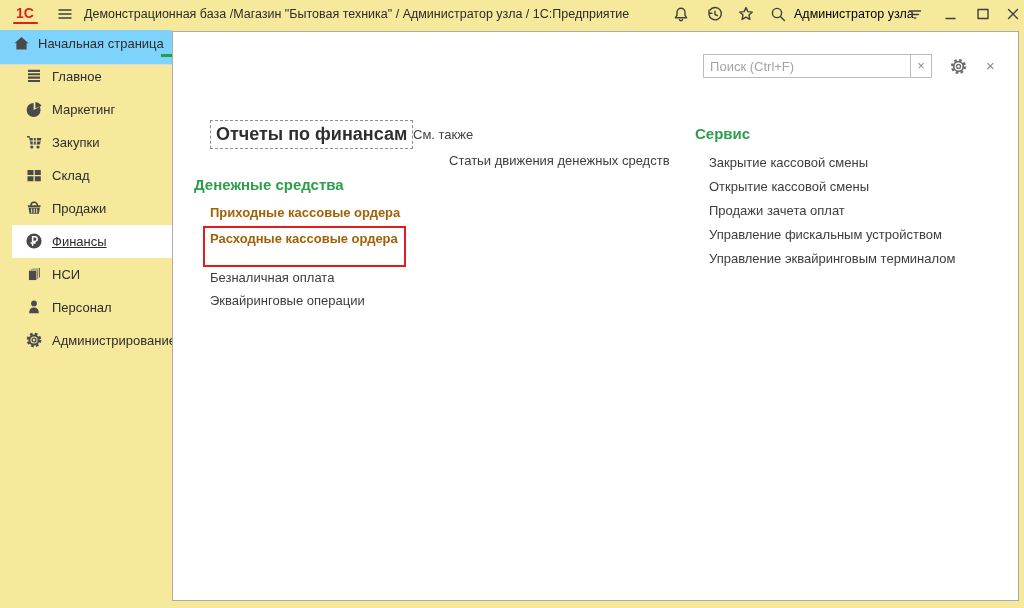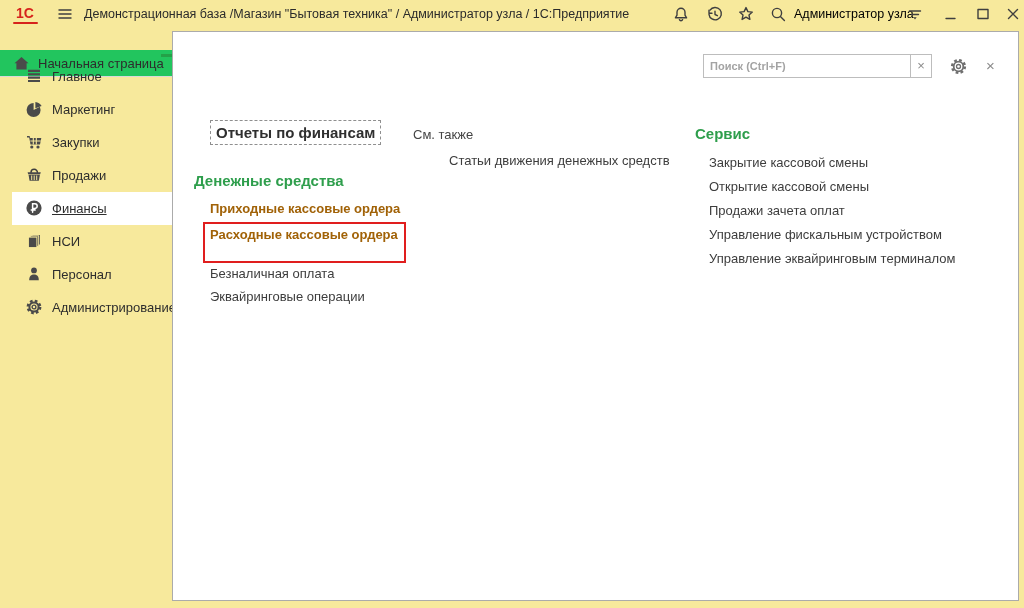--- a/index.html
+++ b/index.html
@@ -17,50 +17,50 @@
           color:#d6231c; font-weight:bold; font-size:14px; line-height:20px; text-align:center; }
   .logo::after { content:""; position:absolute; left:3px; right:2px; bottom:1px; height:2px; background:#d6231c; border-radius:2px; }
   .tb-icon { position:absolute; top:5px; width:18px; height:18px; }
   .tb-icon svg { display:block; }
   .hamburger { left:56px; }
   .tb-title { position:absolute; left:84px; top:7px; font-size:12.5px; color:#2b2b2b; white-space:nowrap; }
   .i-bell { left:672px; } .i-history { left:706px; } .i-star { left:737px; } .i-search { left:769px; }
   .tb-user { position:absolute; left:794px; top:7px; font-size:12.5px; color:#000000; }
   .i-settings { left:906px; } .i-min { left:942px; } .i-max { left:974px; } .i-close { left:1004px; }
   
-  .home-tab { position:absolute; left:0; top:30px; width:172px; height:27px; background:#22c55e;
-              border-bottom:1px solid #d9d9d9; cursor:default;margin-top:20px; }
+  .home-tab { position:absolute; left:0; top:30px; width:172px; height:35px; background:#7dd3fc;
+              border-bottom:1px solid #d9d9d9; cursor:default; }
   .home-tab .icon { position:absolute; left:13px; top:5px; }
   .home-tab .lbl { position:absolute; left:38px; top:6px; font-size:13px; color:#2d2d2d; }
   .active-dash { position:absolute; left:161px; top:54px; width:11px; height:3px; background:#24a148; }
   .sidebar { position:absolute; left:12px; top:60px; width:172px; }
   .sb-item { position:relative; height:33px; cursor:pointer; }
   .sb-item .icon { position:absolute; left:13px; top:7px; width:18px; height:18px; }
   .sb-item .lbl { position:absolute; left:40px; top:9px; font-size:13px; color:#2d2d2d; white-space:nowrap; }
   .sb-item.selected { background:#ffffff; }
   .sb-item.selected .lbl { text-decoration:underline; }
   
   .content { position:absolute; left:172px; top:31px; right:5px; bottom:7px;
              background:#ffffff; border:1px solid #ababab; }
   .search-row { position:absolute; top:22px; right:18px; height:24px; }
   .search-box { display:inline-flex; vertical-align:middle; border:1px solid #bdbdbd; height:24px; }
   .search-input { width:206px; height:22px; border:0; outline:none; padding:0 6px;
-                  font-family:"Liberation Sans", sans-serif; font-size:11px; color:#333;font-weight:bold; }
+                  font-family:"Liberation Sans", sans-serif; font-size:13px; color:#333; }
   .search-input::placeholder { color:#a3a3a3; }
   .search-clear { width:21px; border-left:1px solid #bdbdbd; background:#fff; color:#8a8a8a;
                   font-size:13px; line-height:22px; text-align:center; cursor:pointer; }
   .sr-gear { display:inline-block; vertical-align:middle; margin-left:12px; width:19px; height:19px; cursor:pointer; }
   .sr-close { display:inline-block; vertical-align:middle; margin-left:14px; width:14px; height:14px;
               color:#8a8a8a; font-size:15px; line-height:14px; cursor:pointer; }
   .col { position:absolute; }
   .col1 { left:21px; top:88px; width:240px; }
   .col2 { left:240px; top:95px; width:250px; }
   .col3 { left:522px; top:93px; width:300px; }
   .report-link { display:inline-block; margin-left:16px; border:1px dashed #8f8f8f;
-                 padding:3px 5px; font-size:15px; font-weight:bold; color:#2f2f2f; cursor:pointer; }
+                 padding:3px 5px; font-size:18px; font-weight:bold; color:#2f2f2f; cursor:pointer; }
   .grp-heading { color:#2e9e4c; font-size:15px; font-weight:bold; margin-top:27px; white-space:nowrap; }
   .grp-heading.first { margin-top:0; }
   .links { margin-top:13px; }
   .lnk { font-size:13px; color:#3d3d3d; margin-left:16px; margin-bottom:10px; line-height:13px;
          white-space:nowrap; cursor:pointer; }
   .lnk.bold { font-weight:bold; color:#a16207; }
   .lnk.boxed { display:inline-block; margin-left:9px; margin-bottom:4px; margin-top:-3px;
                border:2px solid #e01e1e; padding:4px 6px 20px 5px; }
   .see-also-title { font-size:13px; color:#444; }
   .col2 .links { margin-top:12px; }
@@ -164,20 +164,28 @@
           <path d="M8.3 5v6.5M11.3 5v6.5M5.3 8h10.4" stroke="#f7e99c" stroke-width="1.1"></path>
           <circle class="fl" cx="6.8" cy="14" r="1.6"></circle>
           <circle class="fl" cx="13" cy="14" r="1.6"></circle>
         </svg>
     </span>
       <span class="lbl">Закупки</span>
   </div>
   <div class="sb-item">
     <span class="icon">
       <svg width="18" height="18">
+          <path class="fl" d="M2.5 4h6v5h-6zM9.8 4h6v5h-6zM2.5 10.3h6v5h-6zM9.8 10.3h6v5h-6z"></path>
+        </svg>
+    </span>
+      <span class="lbl">Склад</span>
+  </div>
+  <div class="sb-item">
+    <span class="icon">
+      <svg width="18" height="18">
           <path class="st" d="M6 6.5a3.2 3.2 0 0 1 6.4 0" style="stroke-width:1.5"></path>
           <path class="fl" d="M2.6 6.3h13.2l-.6 2H3.2z"></path>
           <path class="fl" d="M3.5 8.8h11.4l-1.1 6H4.6z"></path>
           <path d="M6.7 9.5v4.6M9.2 9.5v4.6M11.7 9.5v4.6" stroke="#f7e99c" stroke-width="1"></path>
         </svg>
     </span>
       <span class="lbl">Продажи</span>
   </div>
   <div class="sb-item selected">
     <span class="icon">

